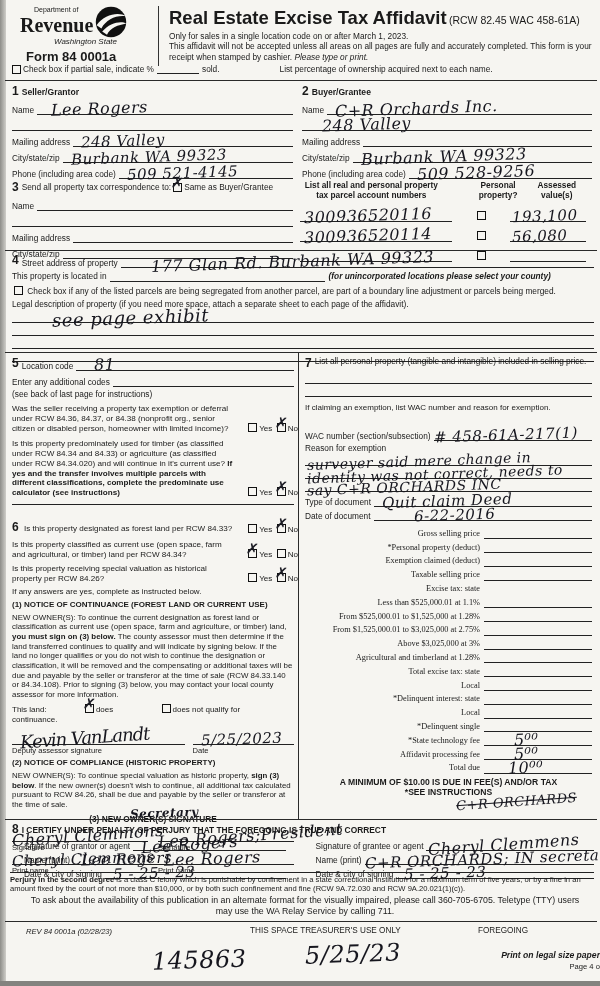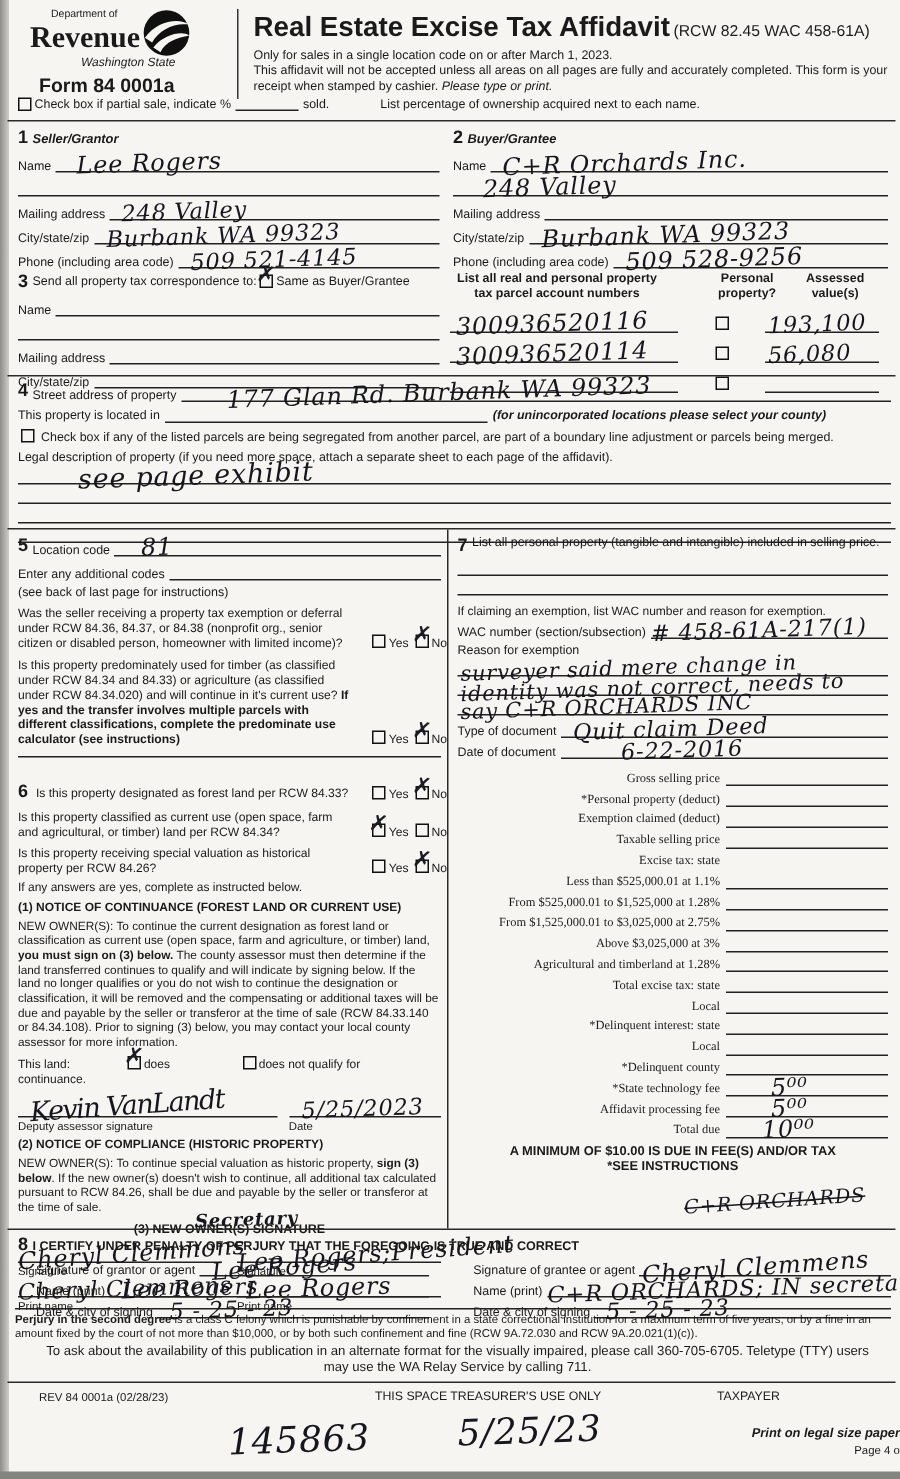--- a/index.html
+++ b/index.html
@@ -8,21 +8,21 @@
          font-family:"Liberation Sans",sans-serif; color:#1a1a1a; overflow:hidden;
          font-size:8.3px; line-height:1.25; }
   .edge{ position:absolute; left:0; top:0; bottom:0; width:6px;
          background:linear-gradient(90deg,#8d8d89,#cfcec9); }
   .edge-b{ position:absolute; left:0; right:0; bottom:0; height:5px; background:#83837f; }
   .abs{ position:absolute; }
   .hr{ position:absolute; left:5px; right:3px; border-top:1px solid #2a2a2a; }
   .vdiv{ position:absolute; border-left:1px solid #2a2a2a; }
   b{ font-weight:bold; }
   .secnum{ font-weight:bold; font-size:12px; margin-right:3px; }
-  .sectitle{ font-weight:bold; font-size:8.6px;font-style:italic; }
+  .sectitle{ font-weight:bold; font-size:8.6px; }
   .row{ display:flex; align-items:flex-end; margin-top:4px; }
   .lbl{ white-space:nowrap; }
   .line{ flex:1; border-bottom:1px solid #222; height:12px; position:relative; margin-left:3px; }
   .rule{ border-bottom:1px solid #222; height:13px; position:relative; }
   .cb{ width:9px; height:9px; border:1.2px solid #111; display:inline-block; position:relative;
        vertical-align:-1px; background:transparent; margin:0 2px; }
   .cb .xm{ position:absolute; left:-3px; top:-8px; font-size:15px; line-height:1;
            font-family:"DejaVu Serif",serif; color:#1c1c24; transform:rotate(8deg); }
   .hw{ font-family:"DejaVu Serif",serif; font-style:italic; color:#16161e;
        white-space:nowrap; line-height:1; letter-spacing:.5px; }
@@ -81,21 +81,21 @@
     </div>
   </div>
 
   <div class="abs" style="top:64px;left:10px;right:4px;display:flex;align-items:flex-end;">
     <span class="cb">
         <span class="xm"></span>
       </span>
     <span class="lbl">Check box if partial sale, indicate %</span>
     <span style="width:42px;border-bottom:1px solid #222;height:10px;margin:0 3px;"></span>
     <span class="lbl">sold.</span>
-    <span style="margin-left:34px;">List percentage of ownership acquired next to each name.</span>
+    <span style="margin-left:60px;">List percentage of ownership acquired next to each name.</span>
   </div>
 
   <div class="hr" style="top:80px;"></div>
 
   <div class="abs" style="top:84px;left:12px;width:281px;">
     <div><span class="secnum">1</span><span class="sectitle">Seller/Grantor</span></div>
     <div class="row">
         <span class="lbl">Name</span>
       <span class="line">
           <span class="hw h16 ra on" style="left:14px;">Lee Rogers</span>
@@ -356,21 +356,21 @@
   </div>
 
   <div class="abs" style="top:356px;left:305px;width:287px;">
     <div style="display:flex;">
       <span class="secnum">7</span>
       <span>List all personal property (tangible and intangible) included in selling price.</span>
     </div>
     <div class="rule"></div>
     <div class="rule"></div>
     <div style="margin-top:6px;font-size:8px;">If claiming an exemption, list WAC number and reason for exemption.</div>
-    <div class="row" style="margin-top:1px;">
+    <div class="row" style="margin-top:16px;">
       <span class="lbl">WAC number (section/subsection)</span>
       <span class="line">
           <span class="hw h15 ra on" style="left:0;"># 458-61A-217(1)</span>
         </span>
     </div>
     <div style="margin-top:2px;">Reason for exemption</div>
     <div class="rule">
         <span class="hw h14 ra on" style="left:2px;">surveyer said mere change in</span>
       </div>
     <div class="rule">
@@ -469,21 +469,21 @@
             <span class="hw h14 on"></span>
           </span>
         </div>
       <div class="feerow">
           <span class="feelbl">Local</span>
           <span class="feeline">
             <span class="hw h14 on"></span>
           </span>
         </div>
       <div class="feerow">
-          <span class="feelbl">*Delinquent county</span>
+          <span class="feelbl">*Delinquent single</span>
           <span class="feeline">
             <span class="hw h14 on"></span>
           </span>
         </div>
       <div class="feerow">
           <span class="feelbl">*State technology fee</span>
           <span class="feeline">
             <span class="hw h16 ra on" style="left:30px;">5⁰⁰</span>
           </span>
         </div>
@@ -554,22 +554,22 @@
     </div>
   </div>
 
   <div class="abs small" style="top:872px;left:10px;right:6px;border-top:1px solid #222;padding-top:2px;">
     <b>Perjury in the second degree</b><span> is a class C felony which is punishable by confinement in a state correctional institution for a maximum term of five years, or by a fine in an amount fixed by the court of not more than $10,000, or by both such confinement and fine (RCW 9A.72.030 and RCW 9A.20.021(1)(c)).</span>
   </div>
   <div class="abs" style="top:895px;left:30px;right:20px;text-align:center;font-size:8.8px;">To ask about the availability of this publication in an alternate format for the visually impaired, please call 360-705-6705. Teletype (TTY) users may use the WA Relay Service by calling 711.</div>
 
   <div class="hr" style="top:921px;"></div>
 
-  <div class="abs small" style="top:927px;left:26px;">REV 84 0001a (02/28/23)</div>
+  <div class="abs small" style="top:927px;left:26px;font-style:italic;">REV 84 0001a (02/28/23)</div>
   <div class="abs" style="top:926px;left:250px;font-size:8.2px;">THIS SPACE TREASURER'S USE ONLY</div>
-  <div class="abs" style="top:926px;left:478px;font-size:8.2px;">TAXPAYER</div>
+  <div class="abs" style="top:926px;left:478px;font-size:8.2px;">FOREGOING</div>
   <span class="hw h24 ra" style="position:absolute;left:152px;top:948px;">145863</span>
   <span class="hw h24 ra" style="position:absolute;left:305px;top:942px;">5/25/23</span>
   <div class="abs" style="top:950px;right:0px;width:160px;text-align:right;font-weight:bold;font-style:italic;font-size:8.6px;white-space:nowrap;">Print on legal size paper</div>
   <div class="abs small" style="top:962px;right:-2px;width:120px;text-align:right;">Page 4 of</div>
 
   <div class="edge-b"></div>
 </div>
 
 </body></html>

